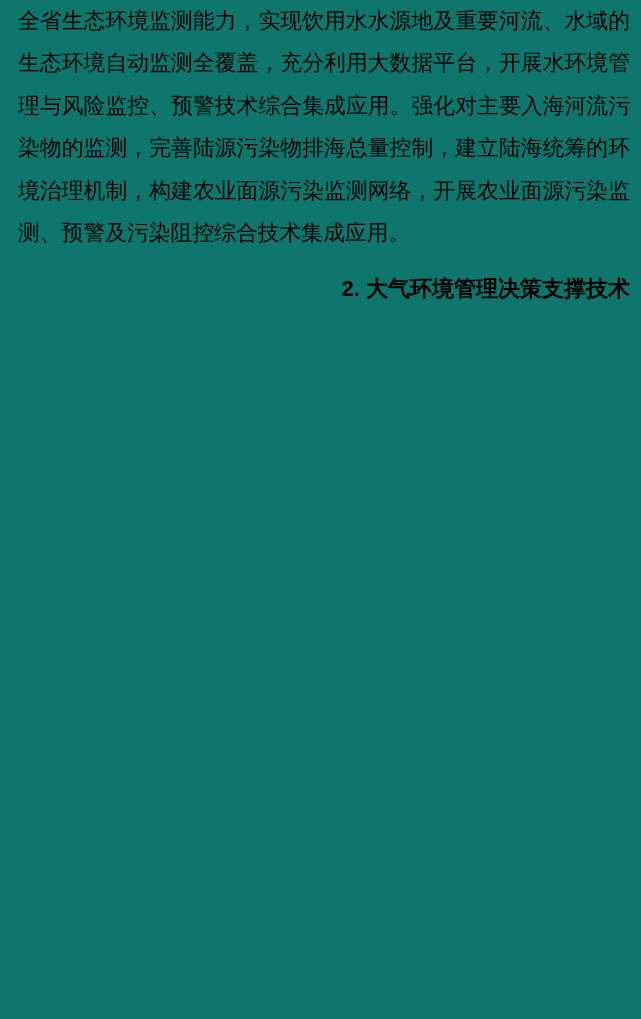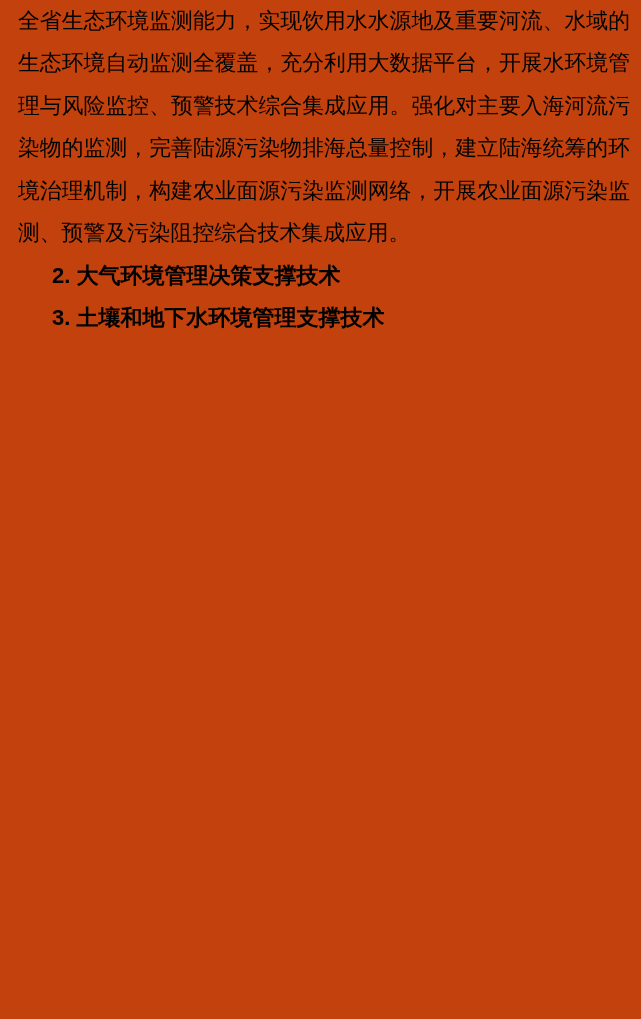--- a/index.html
+++ b/index.html
@@ -8,21 +8,21 @@
     background: #ffffff;
   }
   body {
     width: 641px;
     height: 1019px;
     overflow: hidden;
   }
   .page {
     width: 641px;
     height: 1019px;
-    background: #c2410c;
+    background: #0f766e;
     color: #000000;
     padding: 0 11px 0 18px;
     box-sizing: border-box;
     overflow: hidden;
   }
   .para {
     margin: 0;
     padding: 0;
     font-family: "Liberation Serif", "DejaVu Serif", serif;
     font-size: 21.8px;
@@ -32,27 +32,27 @@
     word-break: break-all;
     overflow-wrap: break-word;
   }
   .para.indent {
     text-indent: 34px;
   }
   .para.heading {
     font-family: "Liberation Sans", "DejaVu Sans", sans-serif;
     font-weight: 700;
     font-size: 22px;
-    text-align: left;
+    text-align: right;
     text-indent: 34px;
     word-break: keep-all;
+    margin-top: 13px;
   }
 </style>
 </head>
 <body>
 
 <div class="page">
   <div>
       <p class="para">全省生态环境监测能力，实现饮用水水源地及重要河流、水域的生态环境自动监测全覆盖，充分利用大数据平台，开展水环境管理与风险监控、预警技术综合集成应用。强化对主要入海河流污染物的监测，完善陆源污染物排海总量控制，建立陆海统筹的环境治理机制，构建农业面源污染监测网络，开展农业面源污染监测、预警及污染阻控综合技术集成应用。</p>
       <p class="para indent heading">2. 大气环境管理决策支撑技术</p>
-      <p class="para indent heading">3. 土壤和地下水环境管理支撑技术</p>
     </div>
 </div>
 
 </body></html>

